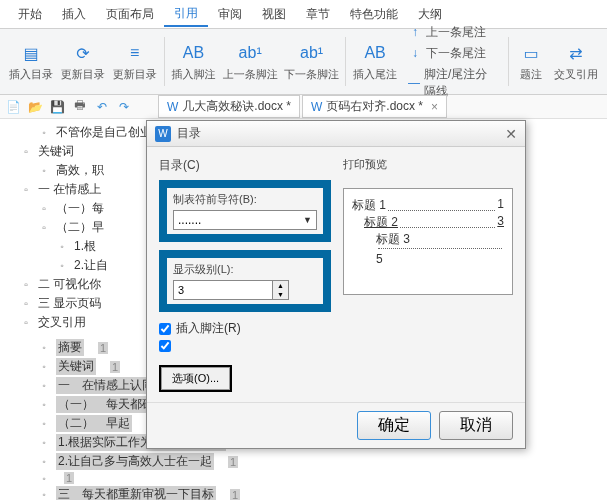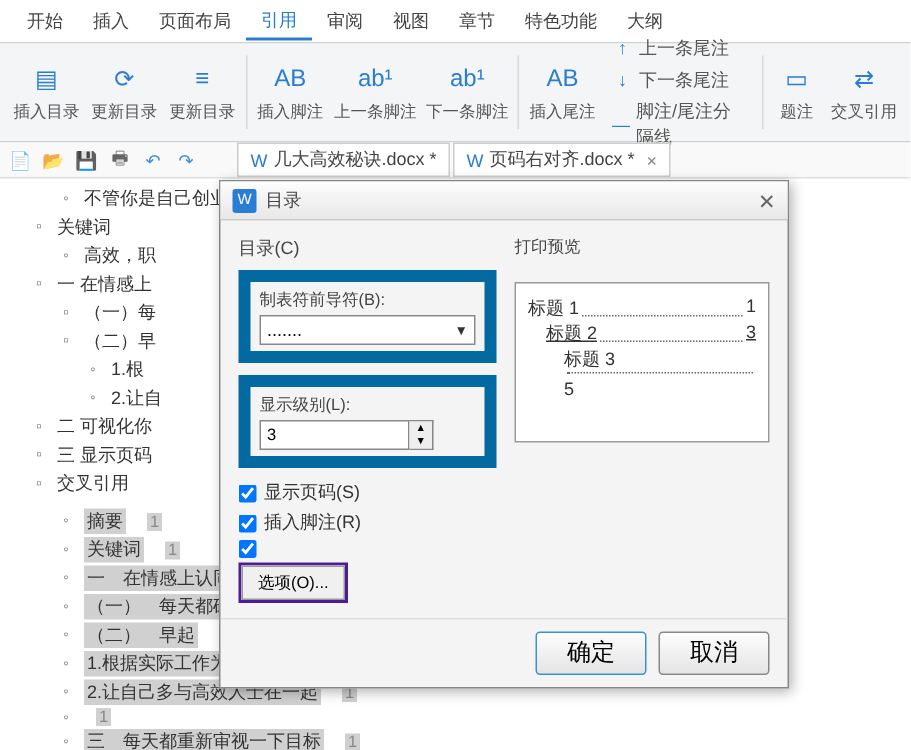--- a/index.html
+++ b/index.html
@@ -39,21 +39,21 @@
 .redbox{border:8px solid #0369a1;padding:4px 6px;margin-bottom:8px}
 .fld-label{color:#444;margin-bottom:3px;font-size:11px}
 .combo{width:100%;height:20px;border:1px solid #888;background:#fff;display:flex;align-items:center;justify-content:space-between;padding:0 4px;font-size:11px}
 .combo .arr{font-size:9px;color:#333}
 .spin{display:flex;align-items:center}
 .spin input{width:100px;height:20px;border:1px solid #888;padding:0 4px;font-size:11px}
 .spin .sb{width:16px;height:20px;border:1px solid #888;border-left:none;display:flex;flex-direction:column}
 .spin .sb div{flex:1;display:flex;align-items:center;justify-content:center;font-size:7px;background:#eee}
 .chk{display:flex;align-items:center;gap:5px;margin:3px 0;color:#333;font-size:11px}
 .chk input{width:12px;height:12px}
-.optbtn{border:2px solid #4c1d95;display:inline-block;}
+.optbtn{border:2px solid #000000;display:inline-block;margin-top:10px}
 .optbtn button{padding:3px 10px;background:#f0f0f0;border:1px solid #999;font-size:11px}
 .preview-label{color:#444;margin-bottom:16px;font-size:11px}
 .preview{border:1px solid #999;background:#fff;height:107px;padding:8px 8px;font-size:11px;color:#333}
 .preview .pl{display:flex;justify-content:space-between;white-space:nowrap}
 .preview .dots{flex:1;border-bottom:1px dotted #666;margin:0 2px 3px 2px}
 .dlg-foot{padding:8px 12px;display:flex;justify-content:flex-end;gap:8px;border-top:1px solid #ddd}
 .dlg-foot button{padding:3px 20px;border:1px solid #888;background:linear-gradient(#fdfdfd,#e4e4e4);border-radius:3px;font-size:16px}
 .dlg-foot button.primary{border:1px solid #3a8fd8}
 </style>
 </head>
@@ -264,24 +264,20 @@
       <div class="redbox">
         <div class="fld-label">显示级别(L):</div>
         <div class="spin">
           <input value="3" style="">
           <div class="sb">
               <div>▲</div>
               <div>▼</div>
             </div>
         </div>
       </div>
-      <label class="chk">
-          <input type="checkbox" checked="" style="">
-          <span>显示页码(S)</span>
-        </label>
       <label class="chk">
           <input type="checkbox" checked="" style="">
           <span>插入脚注(R)</span>
         </label>
       <label class="chk">
           <input type="checkbox" checked="" style="">
         </label>
       <div class="optbtn">
         <button>选项(O)...</button>
       </div>

